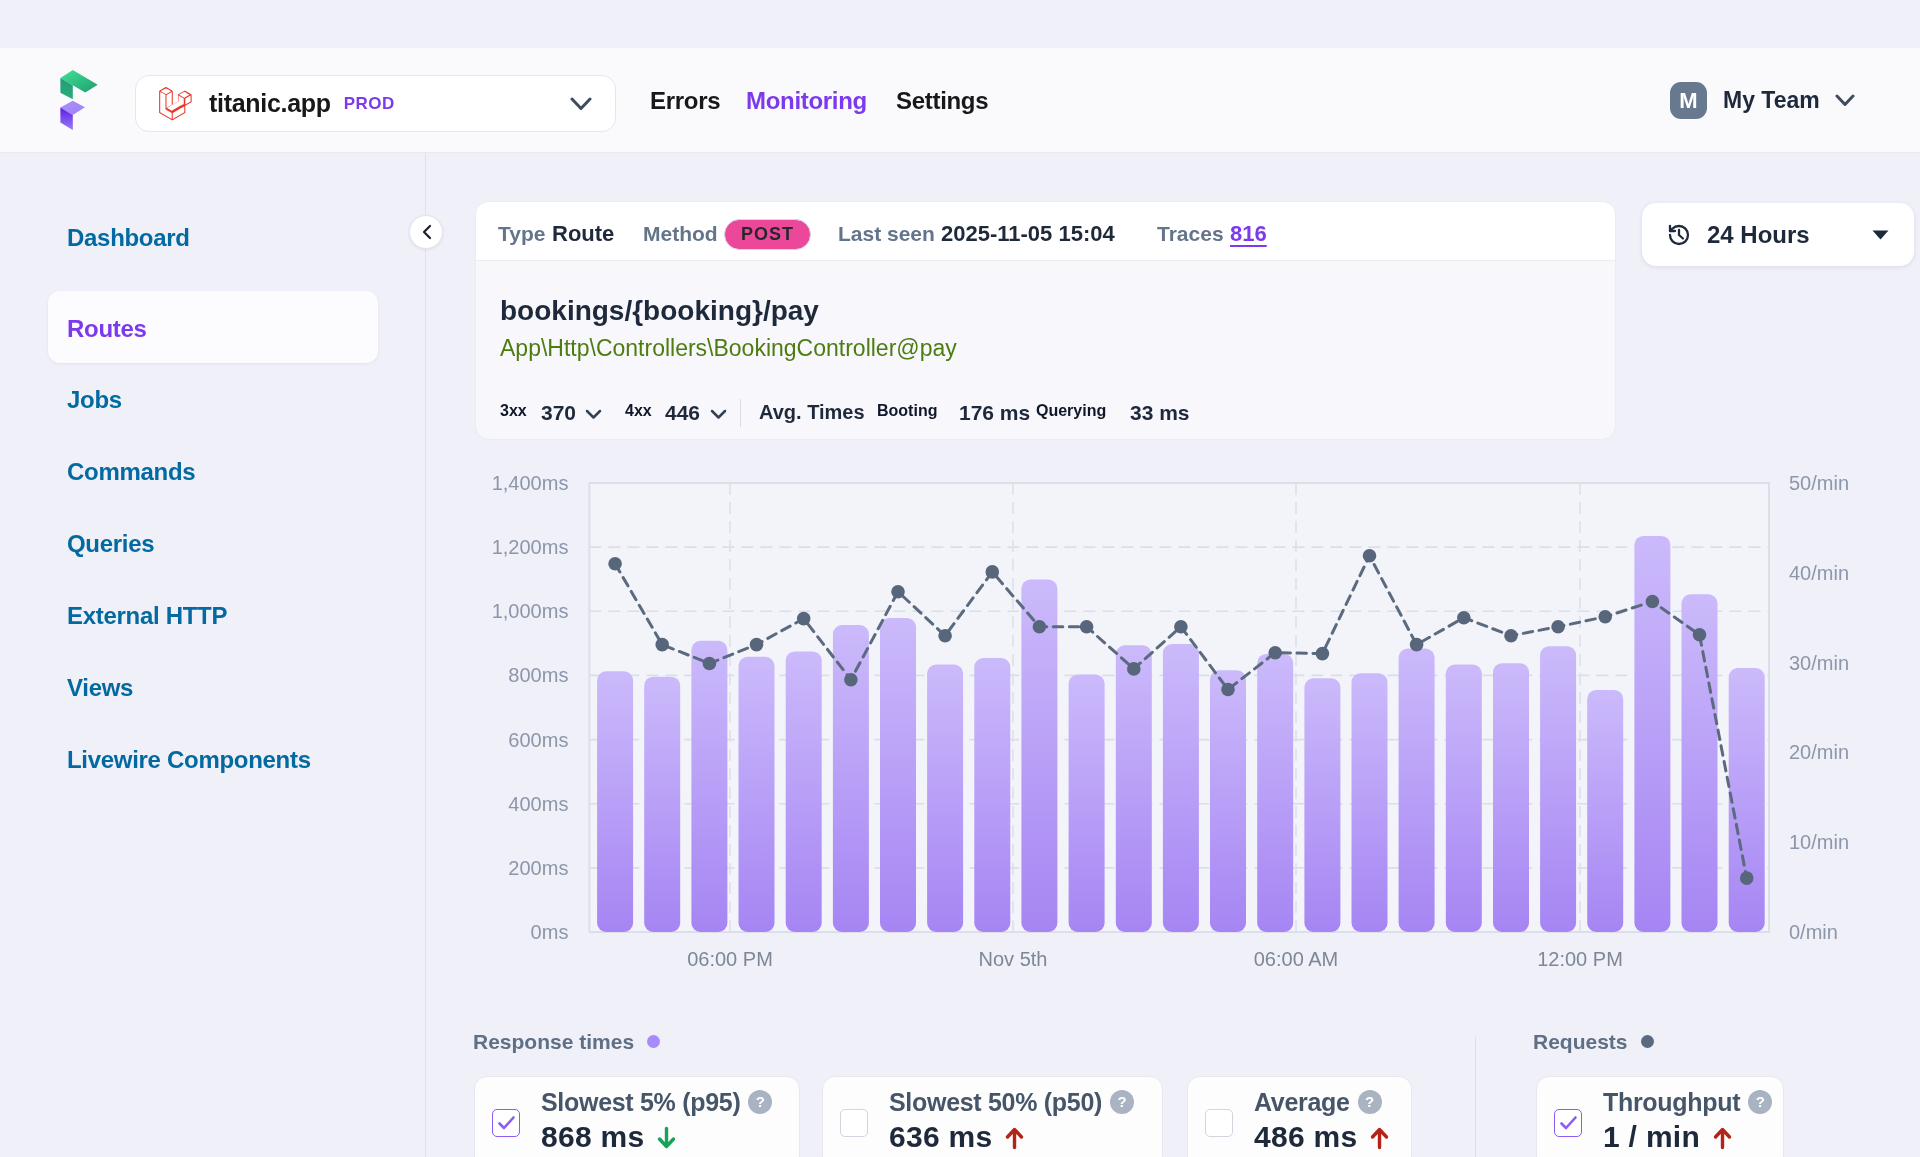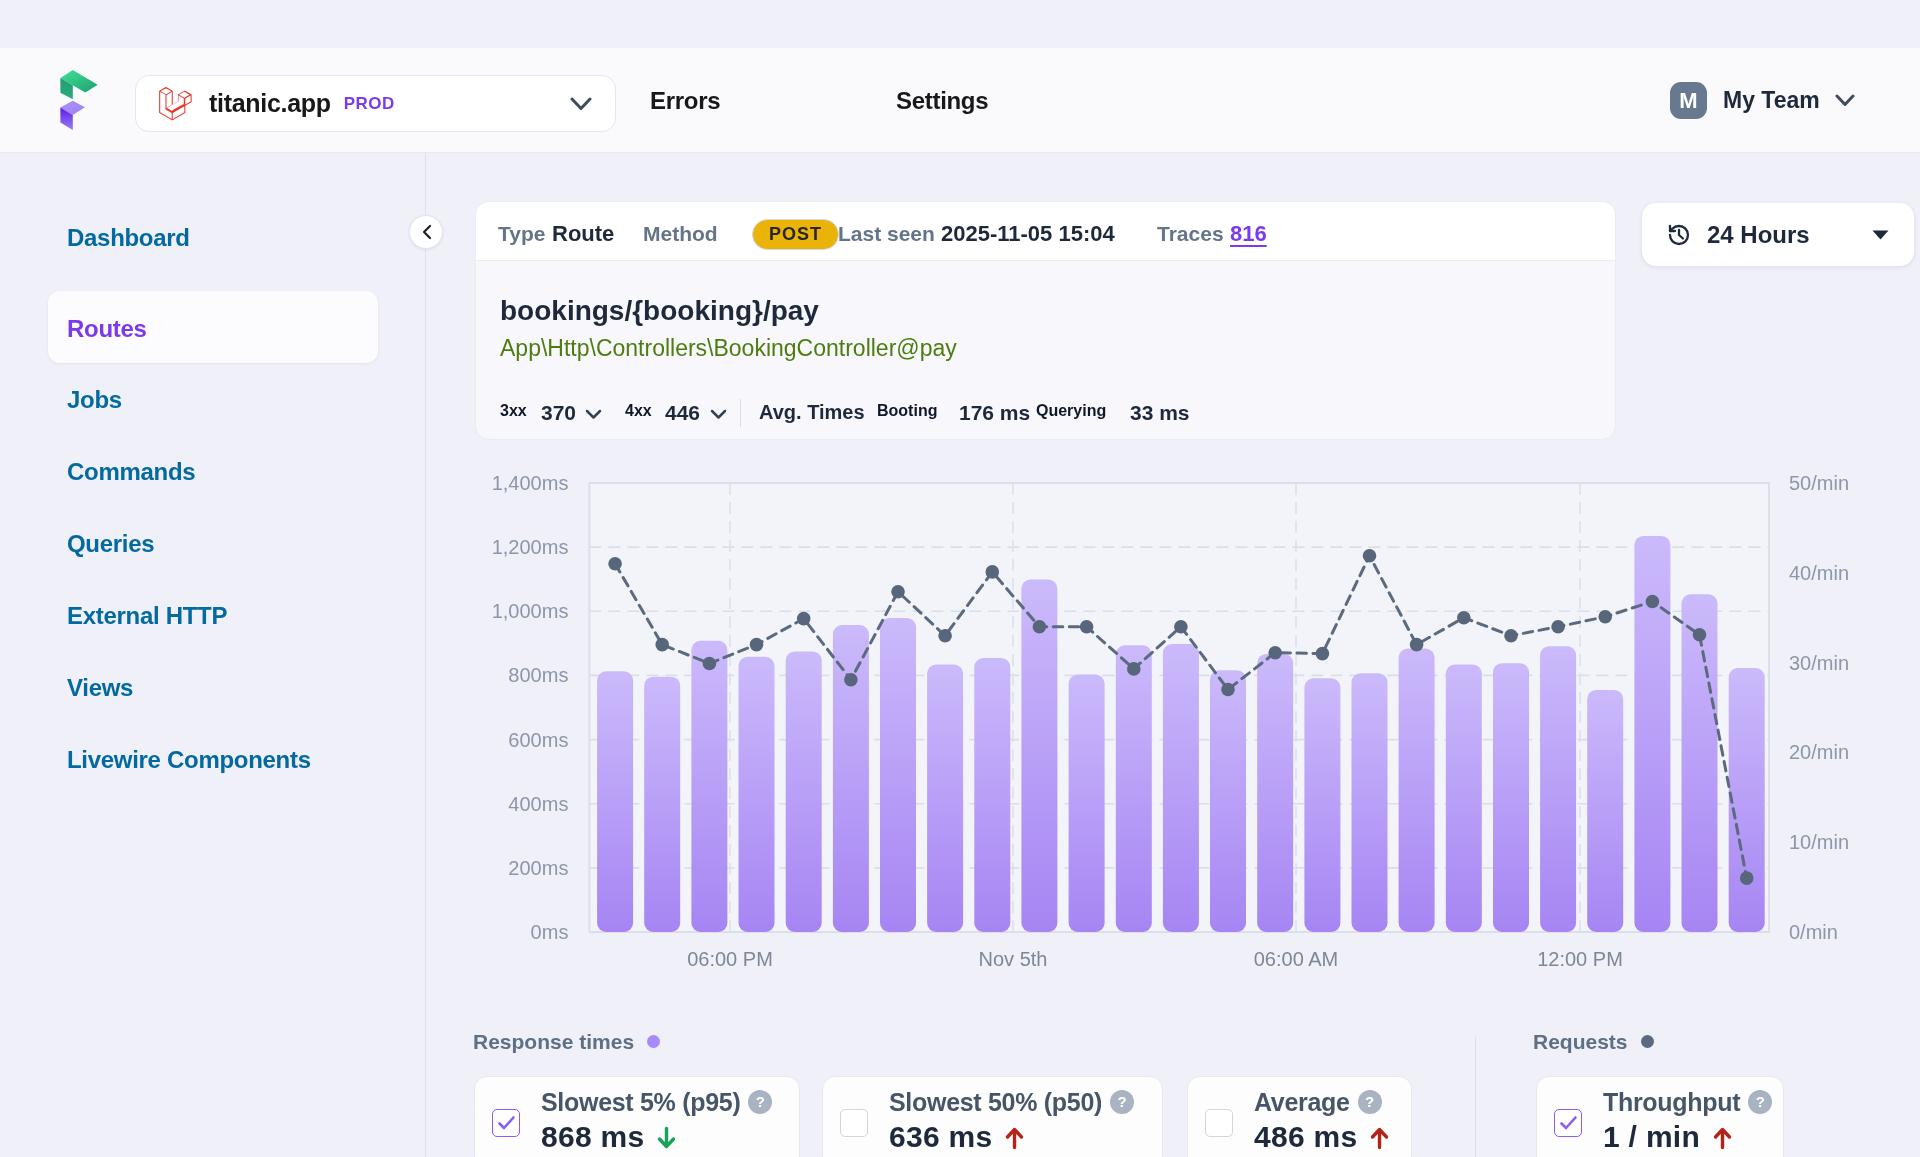--- a/index.html
+++ b/index.html
@@ -36,22 +36,22 @@
          background:#fff; border:1px solid #e3e4ed; box-shadow:0 1px 3px rgba(60,60,100,0.10);
          display:flex; align-items:center; justify-content:center; }
 
   
   #card { position:absolute; left:475px; top:153px; width:1141px; height:239px;
          background:#f7f7fc; border:1px solid #ebecf3; border-radius:14px; overflow:hidden; }
   #cardhead { position:absolute; left:0; top:0; width:100%; height:59px; background:#fff;
          border-bottom:1px solid #ecedf3; }
   .hlbl { position:absolute; top:174px; color:#64748b; font-weight:700; font-size:21px; }
   .hval { position:absolute; top:173px; color:#1e293b; font-weight:700; font-size:22px; }
-  .postbadge { position:absolute; left:752px; top:171px; width:87px; height:31px;
-         background:#eab308; border:1px solid #d8d5ec; border-radius:999px;
+  .postbadge { position:absolute; left:724px; top:171px; width:87px; height:31px;
+         background:#ec4899; border:1px solid #d8d5ec; border-radius:999px;
          font-size:18px; font-weight:700; color:#27272a; letter-spacing:1px;
          display:flex; align-items:center; justify-content:center; }
   #rtitle { position:absolute; left:500px; top:247px; font-size:28px; font-weight:700; color:#1e293b; }
   #rsub { position:absolute; left:500px; top:287px; font-size:23px; color:#4d7c0f; }
   .flbl { position:absolute; top:354px; color:#0f172a; font-weight:700; font-size:16px; }
   .fval { position:absolute; top:353px; color:#1e293b; font-weight:700; font-size:21px; }
   .fchev { position:absolute; top:361px; }
 
   
   #hours { position:absolute; left:1642px; top:155px; width:272px; height:63px;
@@ -111,20 +111,21 @@
       <svg style="margin-left:23px" width="33" height="34" viewBox="0 0 50 52" fill="#e8382a">
         <path fill-rule="evenodd" clip-rule="evenodd" d="M49.626 11.564a.809.809 0 0 1 .028.207v10.972a.8.8 0 0 1-.402.694l-9.209 5.302V39.25c0 .286-.152.55-.4.694L20.42 51.01c-.044.025-.092.041-.14.058-.018.006-.035.017-.054.022a.805.805 0 0 1-.41 0c-.022-.006-.042-.018-.063-.026-.044-.016-.09-.03-.132-.054L.402 39.944A.801.801 0 0 1 0 39.25V6.334c0-.072.01-.142.028-.21.006-.023.02-.044.028-.067.015-.042.029-.085.051-.124.015-.026.037-.047.055-.071.023-.032.044-.065.071-.093.023-.023.053-.04.079-.06.029-.024.055-.05.088-.069h.001l9.61-5.533a.802.802 0 0 1 .8 0l9.61 5.533h.002c.032.02.059.045.088.068.026.02.055.038.078.06.028.029.048.062.072.094.017.024.04.045.054.071.023.04.036.082.052.124.008.023.022.044.028.068a.809.809 0 0 1 .028.209v20.559l8.008-4.611v-10.51c0-.07.01-.141.028-.208.007-.024.02-.045.028-.068.016-.042.03-.085.052-.124.015-.026.037-.047.054-.071.024-.032.044-.065.072-.093.023-.023.052-.04.078-.06.03-.024.056-.05.088-.069h.001l9.611-5.533a.801.801 0 0 1 .8 0l9.61 5.533c.034.02.06.045.09.068.025.02.054.038.077.06.028.029.048.062.072.094.018.024.04.045.054.071.023.039.036.082.052.124.009.023.022.044.028.068zM48.047 22.28v-9.123l-3.363 1.936-4.646 2.675v9.123l8.01-4.611zm-9.611 16.505v-9.13l-4.57 2.61-13.05 7.448v9.216l17.62-10.144zM1.608 7.72v31.068l17.619 10.143v-9.214l-9.204-5.209-.003-.002-.004-.002c-.031-.018-.057-.044-.086-.066-.025-.02-.054-.036-.076-.058l-.002-.003c-.026-.025-.044-.056-.066-.084-.02-.027-.044-.05-.06-.078l-.001-.003c-.018-.03-.029-.066-.042-.1-.013-.03-.03-.058-.038-.09v-.001c-.01-.038-.012-.078-.016-.117-.004-.03-.012-.06-.012-.09V11.862L4.97 9.206 1.608 7.72zm8.81-5.994L2.405 6.334l8.011 4.611 8.012-4.612-8.012-4.608h.001zm4.166 28.77 4.645-2.674V7.72l-3.363 1.936-4.646 2.675v20.096l3.364-1.932zM38.435 7.328l-8.011 4.612 8.011 4.611 8.012-4.612-8.012-4.611zm-.8 10.26-4.646-2.675-3.363-1.936v9.123l4.645 2.674 3.364 1.937v-9.123zM19.226 36.335l11.743-6.704 5.87-3.35-8.005-4.609-9.211 5.304-8.397 4.834 8 4.525z"></path>
       </svg>
       <span class="lname">titanic.app</span>
       <span class="env">PROD</span>
       <svg style="position:absolute;right:23px" width="22" height="14" viewBox="0 0 22 14" fill="none">
         <path d="M2 2 L11 11.5 L20 2" stroke="#3f4c5e" stroke-width="3" stroke-linecap="round" stroke-linejoin="round"></path>
       </svg>
     </div>
     <div class="navlink" style="left:650px">Errors</div>
+    <div class="navlink active" style="left:746px">Monitoring</div>
     <div class="navlink" style="left:896px">Settings</div>
     <div id="team">
       <div class="avatar">M</div>
       <div class="tname">My Team</div>
       <svg style="margin-left:15px" width="20" height="13" viewBox="0 0 20 13" fill="none">
         <path d="M2 2 L10 10.5 L18 2" stroke="#3f4c5e" stroke-width="3" stroke-linecap="round" stroke-linejoin="round"></path>
       </svg>
     </div>
   </div>
 

